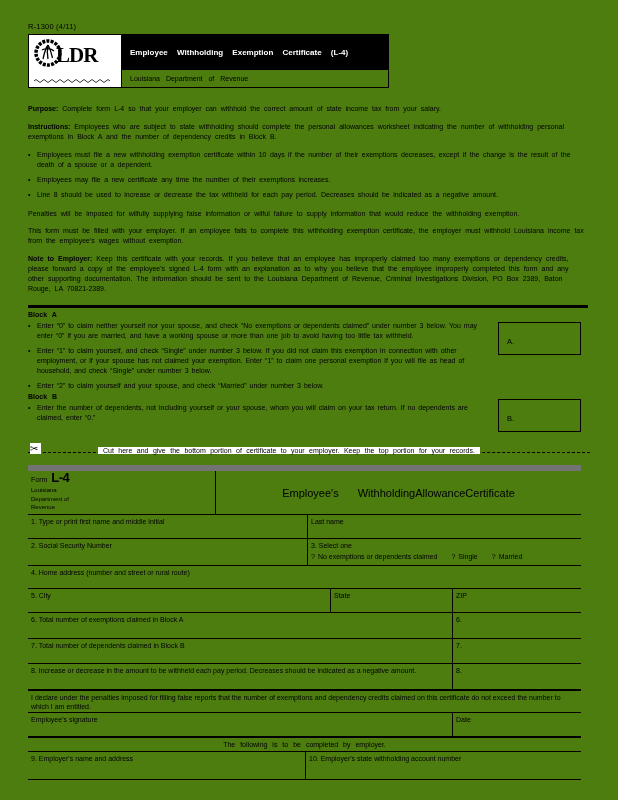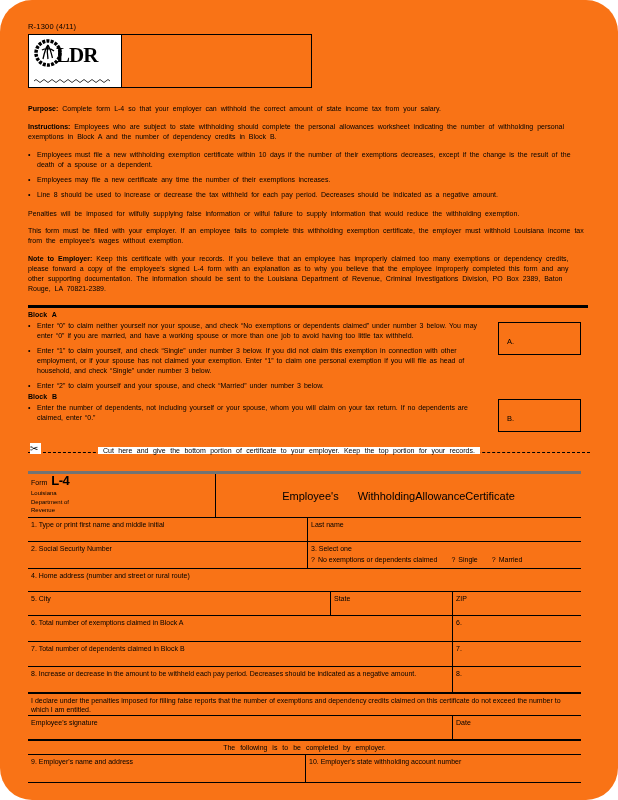--- a/index.html
+++ b/index.html
@@ -1,26 +1,25 @@
 <!DOCTYPE html>
 <html><head>
 <meta charset="utf-8">
 <style>
   * { margin:0; padding:0; box-sizing:border-box; }
   html,body { background:#fff; }
   .page {
-    position:relative; width:618px; height:800px; background:#f97316; color:#000;
+    position:relative; width:618px; height:800px; background:#4d7c0f; color:#000;
     font-family:"Liberation Sans", sans-serif; overflow:hidden;
     padding:22px 30px 0 28px;
-    border-radius:32px;
   }
   .form-number { font-size:7.5px; letter-spacing:.2px; }
 
   
-  .header-box { margin-top:3px; width:284px; height:54px; display:flex; border:1px solid #000; }
+  .header-box { margin-top:3px; width:361px; height:54px; display:flex; border:1px solid #000; }
   .logo-cell { width:93px; border-right:1px solid #000; background:#fff; position:relative; padding:3px 2px 0 4px; }
   .logo-row { display:flex; align-items:center; }
   .ldr-text { font-family:"Liberation Serif", serif; font-weight:bold; font-size:21px; letter-spacing:-1px; margin-left:-7px; }
   .tagline { display:block; margin-top:-2px; }
   .title-cell { flex:1; display:flex; flex-direction:column; }
   .title-black { flex:1; background:#000; color:#fff; display:flex; align-items:center; padding:0 8px; font-size:8px; font-weight:bold; word-spacing:7px; }
   .title-white { height:17px; display:flex; align-items:center; padding:0 8px; font-size:7px; word-spacing:4px; }
 
   
   .para { font-size:7px; line-height:10px; word-spacing:2px; }
@@ -45,21 +44,21 @@
   .box-a { top:11px; } .box-b { top:88px; }
   .blkb { margin-top:2px; }
 
   
   .cutline { position:relative; margin-top:5px; height:17px; }
   .cutline .dash { position:absolute; left:0; right:-2px; top:8px; border-top:1px dashed #000; }
   .cutline .scissors { position:absolute; left:2px; top:-1px; font-size:10px; background:#fff; padding-right:3px; }
   .cutline .cut-text { position:absolute; left:70px; top:3px; background:#fff; padding:0 5px; font-size:7px; word-spacing:2.5px; }
 
   
-  .cert { margin-top:10px; width:553px; border-top:3px solid #737373; }
+  .cert { margin-top:4px; width:553px; border-top:6px solid #737373; }
   .frow { display:flex; border-bottom:1px solid #000; }
   .c { padding:2px 3px; font-size:7px; line-height:9px; }
   .dl { border-left:1px solid #000; }
   .h44 { height:44px; } .h24 { height:24px; } .h27 { height:27px; } .h23 { height:23px; }
   .h26 { height:26px; } .h25 { height:25px; } .h22 { height:22px; } .h14 { height:14px; } .h28 { height:28px; }
   .w187 { width:187px; } .w279 { width:279px; }
   .w302 { width:302px; } .w122 { width:122px; }
   .w424 { width:424px; } .w277 { width:277px; }
   .flex1 { flex:1; }
   .thickb { border-bottom:2.5px solid #000; }
@@ -88,20 +87,24 @@
           </svg>
         </span>
         <span class="ldr-text">LDR</span>
       </div>
       <span class="tagline">
         <svg width="82" height="7" viewBox="0 0 82 7">
           <path d="M1 4 q2 -3 4 0 t4 0 t4 0 t4 0 t4 0 t4 0 t4 0 t4 0 t4 0 t4 0 t4 0 t4 0 t4 0 t4 0 t4 0 t4 0 t4 0 t4 0 t4 0" stroke="#000" stroke-width=".8" fill="none"></path>
         </svg>
       </span>
     </div>
+    <div class="title-cell">
+      <div class="title-black">Employee Withholding Exemption Certificate (L-4)</div>
+      <div class="title-white">Louisiana Department of Revenue</div>
+    </div>
   </div>
 
   <div class="para p-purpose"><b>Purpose:</b> <span>Complete form L-4 so that your employer can withhold the correct amount of state income tax from your salary.</span></div>
 
   <div class="para p-instr"><b>Instructions:</b> <span>Employees who are subject to state withholding should complete the personal allowances worksheet indicating the number of withholding personal exemptions in Block A and the number of dependency credits in Block B.</span></div>
 
   <div class="bullet b1">
       <span class="dot">•</span>
       <span>Employees must file a new withholding exemption certificate within 10 days if the number of their exemptions decreases, except if the change is the result of the death of a spouse or a dependent.</span>
     </div>

